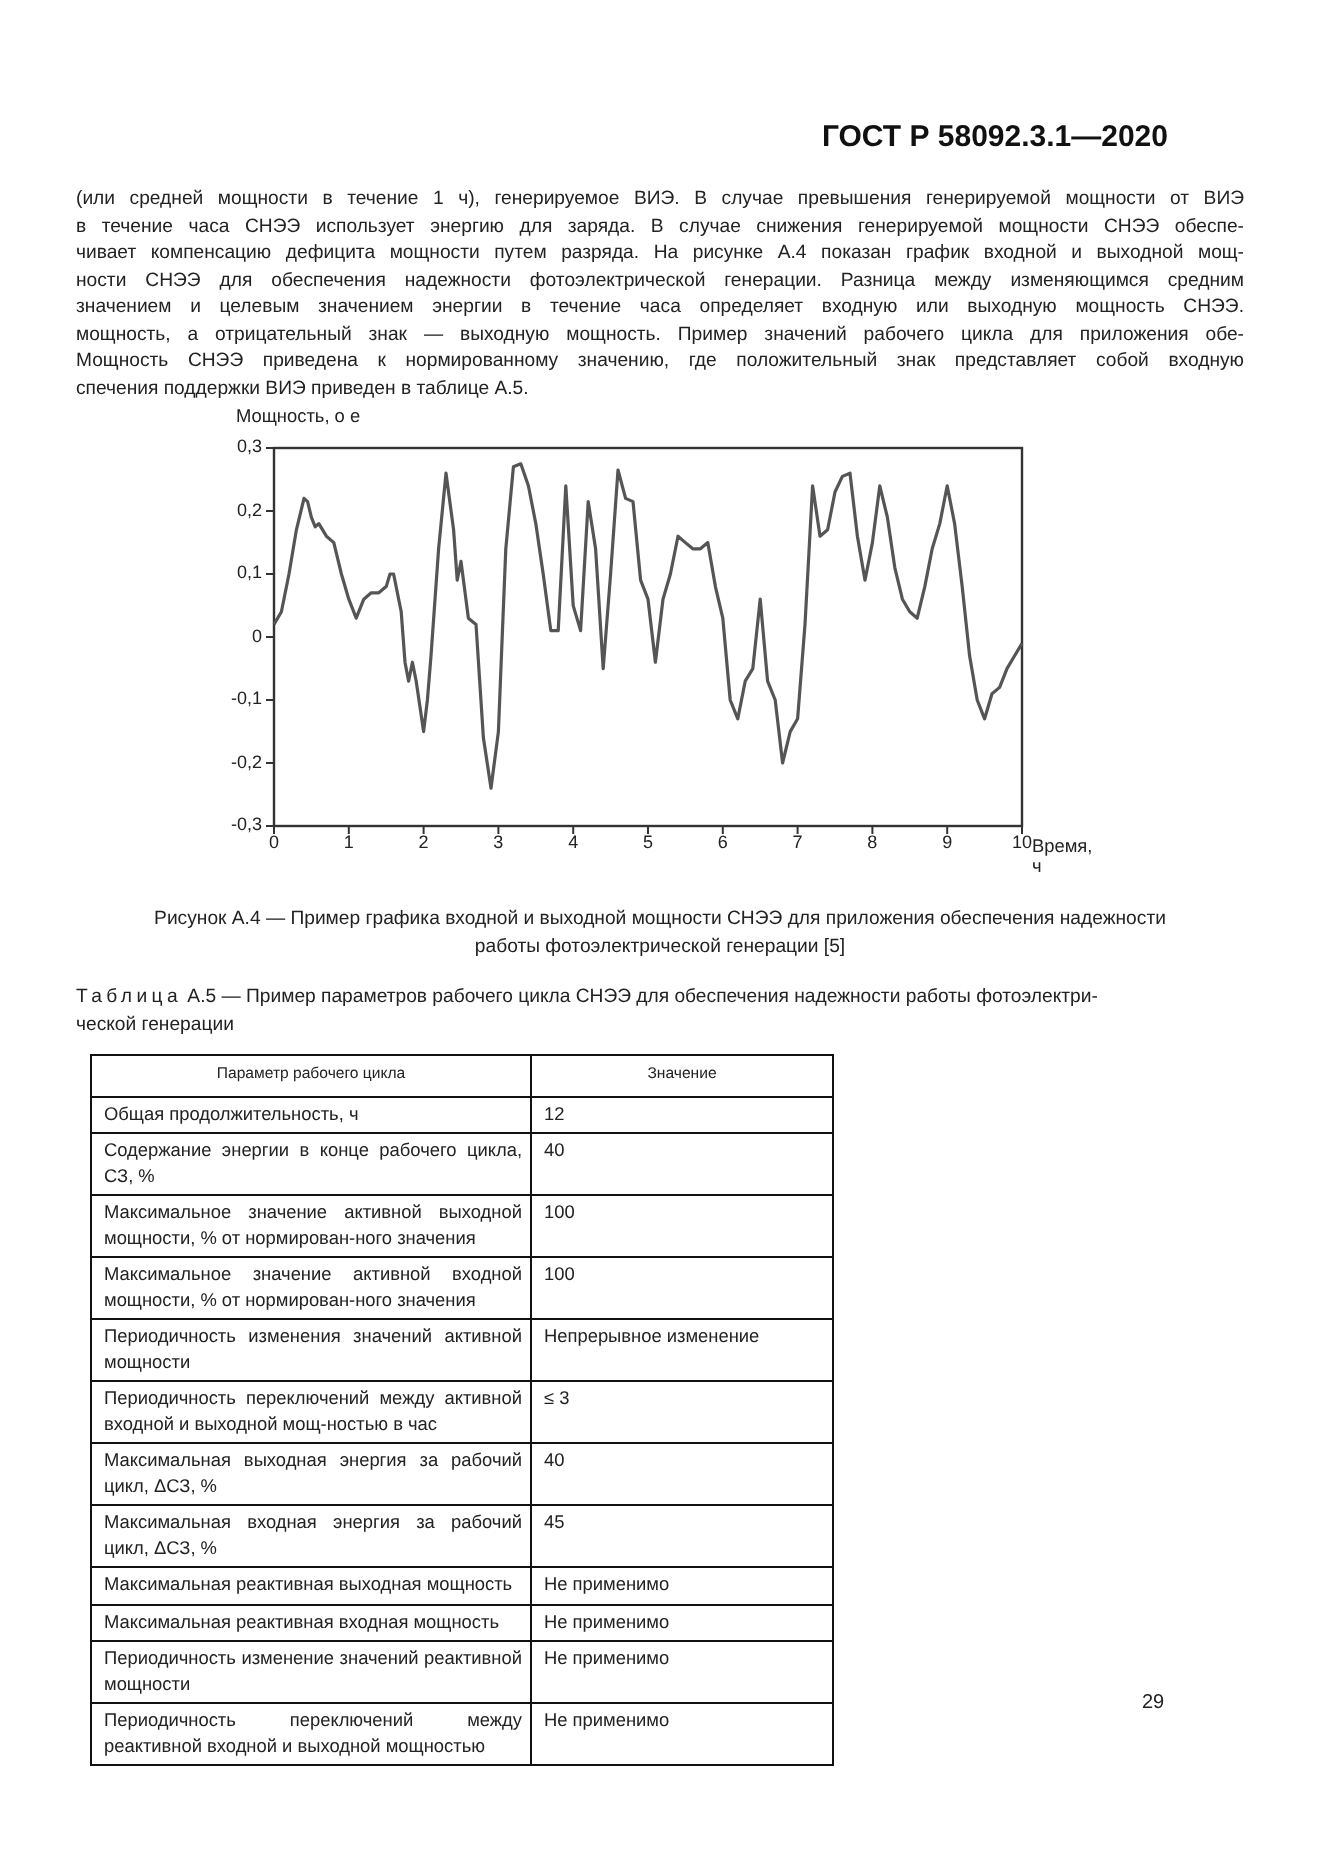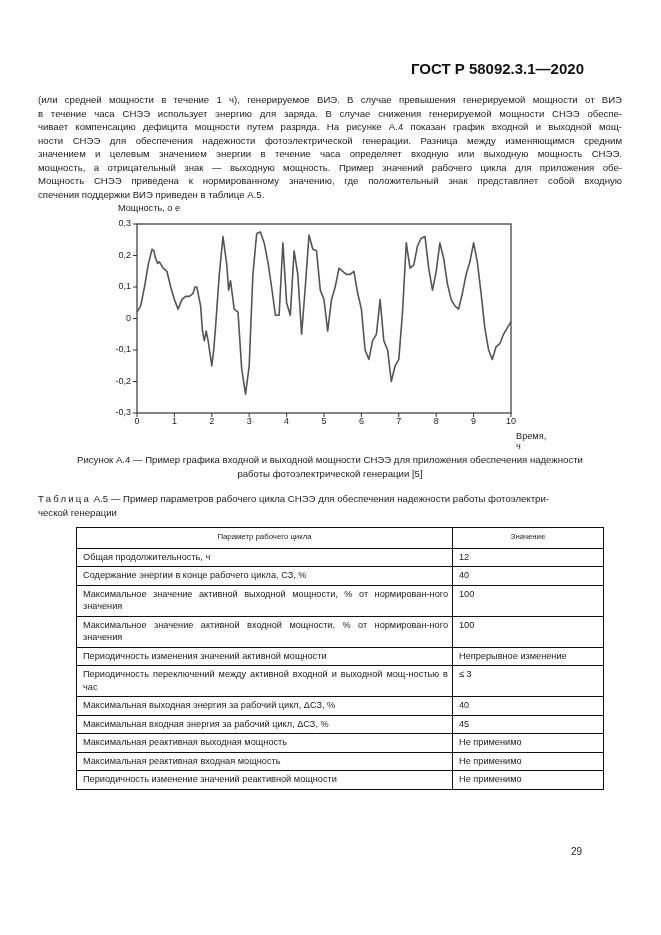--- a/index.html
+++ b/index.html
@@ -4,27 +4,27 @@
 <style>
   html,body{margin:0;padding:0;background:#fff;}
   body{width:661px;height:935px;position:relative;overflow:hidden;font-family:"Liberation Sans",sans-serif;color:#222;}
   .hdr{position:absolute;right:77px;top:60px;font-size:15px;font-weight:bold;color:#111;}
   .para{position:absolute;left:38px;top:93px;width:584px;font-size:9.6px;line-height:13.5px;text-align:justify;color:#222;}
   .para span.ln{display:block;text-align:justify;text-align-last:justify;}
   .para span.ln.last{text-align-last:left;}
   .chart{position:absolute;left:80px;top:198px;width:460px;height:250px;}
   .chart svg{position:absolute;left:0;top:0;}
   .ylbl{position:absolute;left:38px;top:5px;font-size:9.2px;color:#222;}
-  .xlbl{position:absolute;left:400px;top:233px;font-size:9.2px;color:#222;padding-left:36px;}
+  .xlbl{position:absolute;left:400px;top:220px;font-size:9.2px;color:#222;padding-left:36px;}
   .ytick{position:absolute;font-size:9px;color:#222;width:30px;text-align:right;}
   .xtick{position:absolute;font-size:9px;color:#222;width:20px;text-align:center;}
   .cap{position:absolute;left:38px;top:453px;width:584px;text-align:center;font-size:9.6px;line-height:13.5px;color:#222;}
   .tcap{position:absolute;left:38px;top:492px;width:584px;font-size:9.6px;line-height:13.5px;color:#222;}
   .tcap .sp{letter-spacing:2.2px;}
-  table.t{position:absolute;left:45px;top:527px;width:528px;border-collapse:collapse;font-size:9.2px;color:#222;margin-left:31px;}
+  table.t{position:absolute;left:45px;top:527px;width:372px;border-collapse:collapse;font-size:9.2px;color:#222;}
   table.t td,table.t th{border:1.6px solid #111;padding:2px 4px 3px 6px;vertical-align:top;line-height:12.5px;}
   table.t th{font-weight:normal;font-size:7.8px;text-align:center;padding:3px 4px 4px;}
   table.t td.v{text-align:left;width:140px;}
   table.t td.p{text-align:justify;}
   .pg{position:absolute;left:571px;top:846px;font-size:10px;color:#222;}
 </style>
 </head>
 <body>
 
 <div class="hdr">ГОСТ Р 58092.3.1—2020</div>
@@ -144,16 +144,20 @@
         <td class="v">Не применимо</td>
       </tr>
       <tr>
         <td class="p">Максимальная реактивная входная мощность</td>
         <td class="v">Не применимо</td>
       </tr>
       <tr>
         <td class="p">Периодичность изменение значений реактивной мощности</td>
         <td class="v">Не применимо</td>
       </tr>
+      <tr>
+        <td class="p">Периодичность переключений между реактивной входной и выходной мощностью</td>
+        <td class="v">Не применимо</td>
+      </tr>
     </tbody>
 </table>
 
 <div class="pg">29</div>
 
 </body></html>

